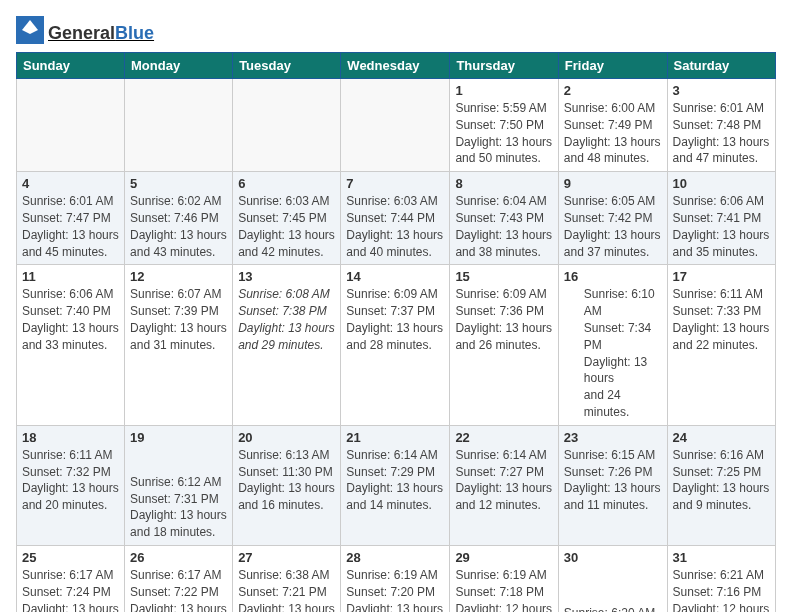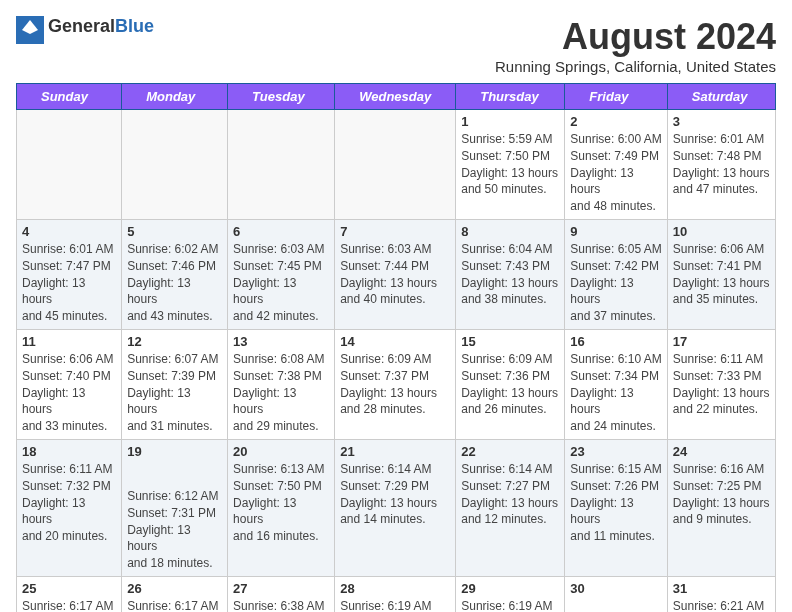--- a/index.html
+++ b/index.html
@@ -11,22 +11,23 @@
       padding: 16px;
     }
     .header {
       display: flex;
       align-items: flex-start;
       justify-content: space-between;
       margin-bottom: 8px;
     }
     .logo {
       display: flex;
-      align-items: flex-start;
+      align-items: flex-end;
       gap: 4px;
+      text-decoration: underline;
     }
     .logo-icon {
       width: 28px;
       height: 28px;
     }
     .title-block {
       text-align: right;
     }
     .month-year {
       font-size: 36px;
@@ -36,27 +37,26 @@
     .location {
       font-size: 15px;
       color: #333;
     }
     .calendar {
       width: 100%;
       border-collapse: collapse;
       border: 1px solid #ccc;
     }
     .calendar th {
-      background: #8b5cf6;
+      background: #0f766e;
       color: #fff;
       text-align: left;
-      padding: 5px 24px;
+      padding: 5px 6px;
       font-size: 13px;
       border: 1px solid #1a5a9a;
-      font-style: italic;
     }
     .calendar td {
       vertical-align: top;
       padding: 4px 5px;
       border: 1px solid #ccc;
       width: 110px;
       min-height: 80px;
       font-size: 10.5px;
       color: #333;
       background: #fff;
@@ -90,24 +90,20 @@
     <svg class="logo-icon" viewBox="0 0 28 28">
       <rect width="28" height="14" fill="#2a6db5"></rect>
       <rect y="14" width="28" height="14" fill="#fff"></rect>
       <polygon points="14,4 22,14 6,14" fill="#fff"></polygon>
       <polygon points="14,18 22,14 28,14 28,28 0,28 0,14 6,14" fill="#2a6db5"></polygon>
     </svg>
     <div>
       <span style="font-size:18px;font-weight:bold;color:#333;">General</span><span style="font-size:18px;font-weight:bold;color:#2a6db5;">Blue</span>
     </div>
   </div>
-  <div class="title-block">
-    <div class="month-year">August 2024</div>
-    <div class="location">Running Springs, California, United States</div>
-  </div>
 </div>
 
 <table class="calendar">
   <thead>
     <tr>
         <th>Sunday</th>
         <th>Monday</th>
         <th>Tuesday</th>
         <th>Wednesday</th>
         <th>Thursday</th>
@@ -204,42 +200,42 @@
         </td>
         <td>
           <span class="day-num">12</span>
           <div class="day-info" style="white-space: pre-line;">Sunrise: 6:07 AM
 Sunset: 7:39 PM
 Daylight: 13 hours
 and 31 minutes.</div>
         </td>
         <td>
           <span class="day-num">13</span>
-          <div class="day-info" style="white-space: pre-line;">Sunrise: 6:08 AM
+          <div class="day-info" style="white-space: pre-line; font-style: italic;">Sunrise: 6:08 AM
 Sunset: 7:38 PM
 Daylight: 13 hours
 and 29 minutes.</div>
         </td>
         <td>
           <span class="day-num">14</span>
           <div class="day-info" style="white-space: pre-line;">Sunrise: 6:09 AM
 Sunset: 7:37 PM
 Daylight: 13 hours
 and 28 minutes.</div>
         </td>
         <td>
           <span class="day-num">15</span>
           <div class="day-info" style="white-space: pre-line;">Sunrise: 6:09 AM
 Sunset: 7:36 PM
 Daylight: 13 hours
 and 26 minutes.</div>
         </td>
         <td>
           <span class="day-num">16</span>
-          <div class="day-info" style="white-space: pre-line;">Sunrise: 6:10 AM
+          <div class="day-info" style="white-space: pre-line; margin-left: 20px;">Sunrise: 6:10 AM
 Sunset: 7:34 PM
 Daylight: 13 hours
 and 24 minutes.</div>
         </td>
         <td>
           <span class="day-num">17</span>
           <div class="day-info" style="white-space: pre-line;">Sunrise: 6:11 AM
 Sunset: 7:33 PM
 Daylight: 13 hours
 and 22 minutes.</div>
@@ -256,21 +252,21 @@
         <td>
           <span class="day-num">19</span>
           <div class="day-info" style="white-space: pre-line; margin-top: 29px;">Sunrise: 6:12 AM
 Sunset: 7:31 PM
 Daylight: 13 hours
 and 18 minutes.</div>
         </td>
         <td>
           <span class="day-num">20</span>
           <div class="day-info" style="white-space: pre-line;">Sunrise: 6:13 AM
-Sunset: 7:50 PM
+Sunset: 11:30 PM
 Daylight: 13 hours
 and 16 minutes.</div>
         </td>
         <td>
           <span class="day-num">21</span>
           <div class="day-info" style="white-space: pre-line;">Sunrise: 6:14 AM
 Sunset: 7:29 PM
 Daylight: 13 hours
 and 14 minutes.</div>
         </td>

